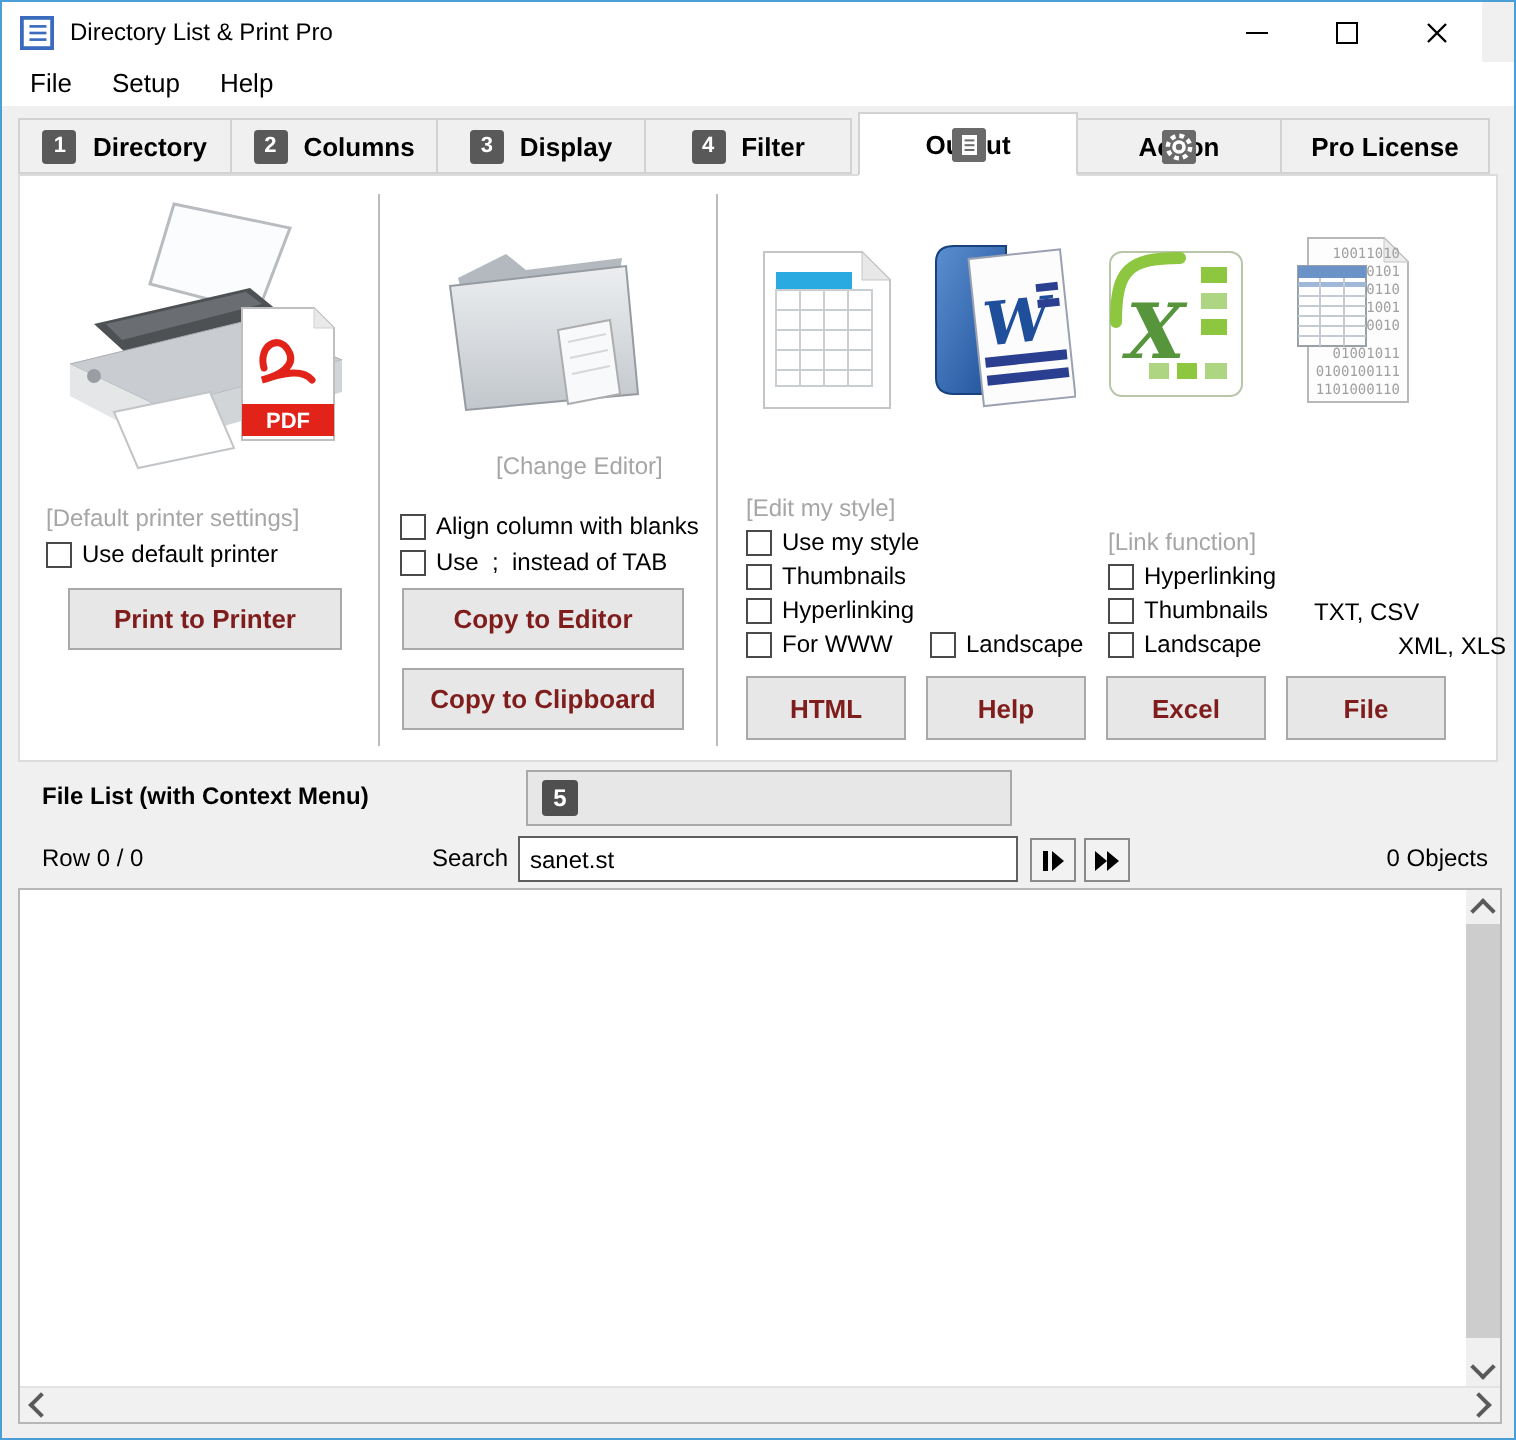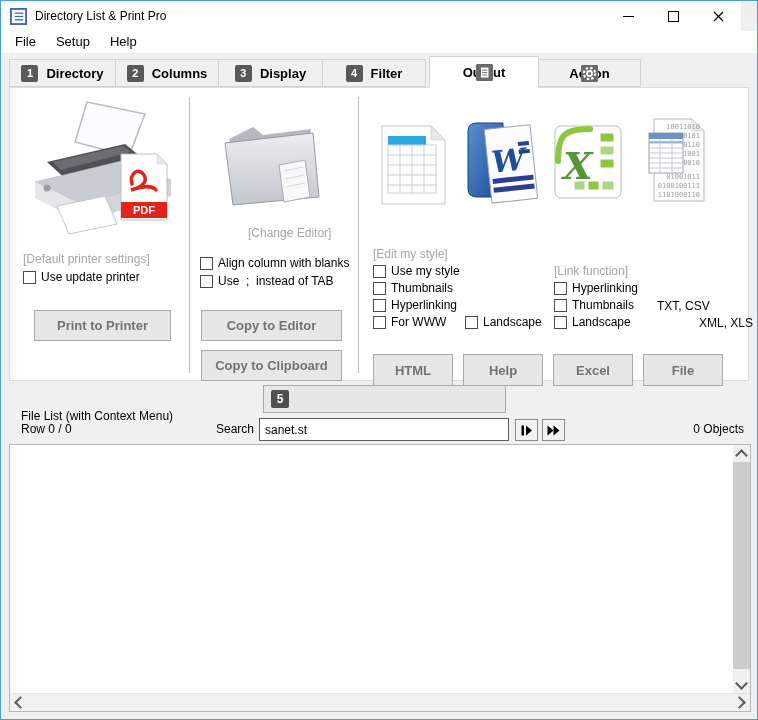--- a/index.html
+++ b/index.html
@@ -31,21 +31,21 @@
   .tab-badge.icon{background:#6a6a6a;}
   
   .panel{position:absolute;left:8px;top:86px;width:740px;height:294px;background:#fff;
     border:1px solid #dcdcdc;box-sizing:border-box;z-index:1;}
   .divider{position:absolute;top:96px;width:1px;height:276px;background:#bdbdbd;z-index:2;}
   .hint{position:absolute;color:#a6a6a6;z-index:2;white-space:pre;}
   .cb{position:absolute;display:flex;align-items:center;gap:5px;z-index:2;}
   .cb .box{width:13px;height:13px;background:#fff;border:1px solid #4a4a4a;box-sizing:border-box;flex:none;}
   .cb .lbl{white-space:pre;}
   .btn{position:absolute;background:#e7e7e7;border:1px solid #a9a9a9;font-weight:bold;font-size:13px;
-    display:flex;align-items:center;justify-content:center;z-index:2;box-sizing:border-box;color:#737373;margin-top:16px;}
+    display:flex;align-items:center;justify-content:center;z-index:2;box-sizing:border-box;color:#7f1d1d;}
   .plain{position:absolute;z-index:2;}
   .icon{position:absolute;z-index:2;}
   
   .create-btn{position:absolute;left:262px;top:384px;width:243px;height:28px;background:#e7e7e7;
     border:1px solid #a9a9a9;box-sizing:border-box;display:flex;align-items:center;justify-content:center;
     font-weight:bold;font-size:13px;z-index:2;}
   .create-badge{position:absolute;left:7px;top:4px;width:18px;height:18px;background:#4f4f4f;color:#fff;
     font-size:12px;font-weight:bold;display:flex;align-items:center;justify-content:center;border-radius:2px;}
   .search-input{position:absolute;left:258px;top:417px;width:250px;height:23px;box-sizing:border-box;
     border:1px solid #5f5f5f;padding:2px 5px;font:12px "Liberation Sans",sans-serif;background:#fff;z-index:2;}
@@ -134,20 +134,23 @@
     <div class="tab" style="width:102px;">
       <span class="tab-badge icon">
         <svg width="17" height="17" viewBox="0 0 17 17">
           <rect x="0" y="0" width="17" height="17" rx="2" fill="#6a6a6a"></rect>
           <circle cx="8.5" cy="8.5" r="5.6" fill="none" stroke="#fff" stroke-width="2.2" stroke-dasharray="2.4 2.0"></circle>
           <circle cx="8.5" cy="8.5" r="3.4" fill="#fff"></circle>
           <circle cx="8.5" cy="8.5" r="1.6" fill="#6a6a6a"></circle>
         </svg>
       </span>
       <span>Action</span>
+    </div>
+    <div class="tab" style="width:104px;">
+      <span>Pro License</span>
     </div>
   </div>
 
   <svg class="icon" style="left:28px;top:97px;" width="148" height="138" viewBox="0 0 148 138">
     <polygon points="58,4 116,16 100,58 46,44" fill="#fbfcfd" stroke="#b8bcc0" stroke-width="1.5"></polygon>
     <polygon points="18,64 96,46 118,64 40,84" fill="#4e5154"></polygon>
     <polygon points="24,64 94,48 102,54 32,72" fill="#6a6e72"></polygon>
     <polygon points="6,84 96,62 142,82 52,106" fill="#c9ccd0" stroke="#a8acb0" stroke-width="0.5"></polygon>
     <polygon points="6,84 52,106 52,124 6,100" fill="#e4e6e8"></polygon>
     <polygon points="52,106 142,82 142,98 52,124" fill="#d2d5d8"></polygon>
@@ -241,21 +244,21 @@
     <line x1="2" y1="41" x2="36" y2="41" stroke="#c3cad2"></line>
     <line x1="2" y1="46" x2="36" y2="46" stroke="#c3cad2"></line>
     <line x1="2" y1="51" x2="36" y2="51" stroke="#c3cad2"></line>
     <line x1="13" y1="22" x2="13" y2="56" stroke="#c3cad2"></line>
     <line x1="25" y1="22" x2="25" y2="56" stroke="#c3cad2"></line>
   </svg>
 
   <div class="hint" style="left:22px;top:251px;">[Default printer settings]</div>
   <label class="cb" style="left:22px;top:269px;">
     <span class="box"></span>
-    <span class="lbl">Use update printer</span>
+    <span class="lbl">Use default printer</span>
   </label>
   <div class="btn" style="left:33px;top:293px;width:137px;height:31px;">Print to Printer</div>
 
   <div class="hint" style="left:199px;top:225px;margin-left:48px;">[Change Editor]</div>
   <label class="cb" style="left:199px;top:255px;">
     <span class="box"></span>
     <span class="lbl">Align column with blanks</span>
   </label>
   <label class="cb" style="left:199px;top:273px;">
     <span class="box"></span>
@@ -298,21 +301,21 @@
     <span class="box"></span>
     <span class="lbl">Landscape</span>
   </label>
   <div class="plain" style="left:656px;top:298px;">TXT, CSV</div>
   <div class="plain" style="left:654px;top:315px;margin-left:44px;">XML, XLS</div>
   <div class="btn" style="left:372px;top:337px;width:80px;height:32px;">HTML</div>
   <div class="btn" style="left:462px;top:337px;width:80px;height:32px;">Help</div>
   <div class="btn" style="left:552px;top:337px;width:80px;height:32px;">Excel</div>
   <div class="btn" style="left:642px;top:337px;width:80px;height:32px;">File</div>
 
-  <div class="plain" style="left:20px;top:408px;">File List (with Context Menu)</div>
+  <div class="plain" style="left:20px;top:390px;font-weight:bold;">File List (with Context Menu)</div>
   <div class="create-btn">
     <span class="create-badge">5</span>
   </div>
   <div class="plain" style="left:20px;top:421px;">Row 0 / 0</div>
   <div class="plain" style="left:208px;top:421px;width:45px;text-align:right;">Search</div>
   <input class="search-input" type="text" value="sanet.st" style="">
   <div class="nav-btn" style="left:514px;top:418px;">
     <svg width="13" height="13" viewBox="0 0 13 13">
       <rect x="1.5" y="1.5" width="2.5" height="10" fill="#000"></rect>
       <polygon points="6,1.5 6,11.5 12,6.5" fill="#000"></polygon>

